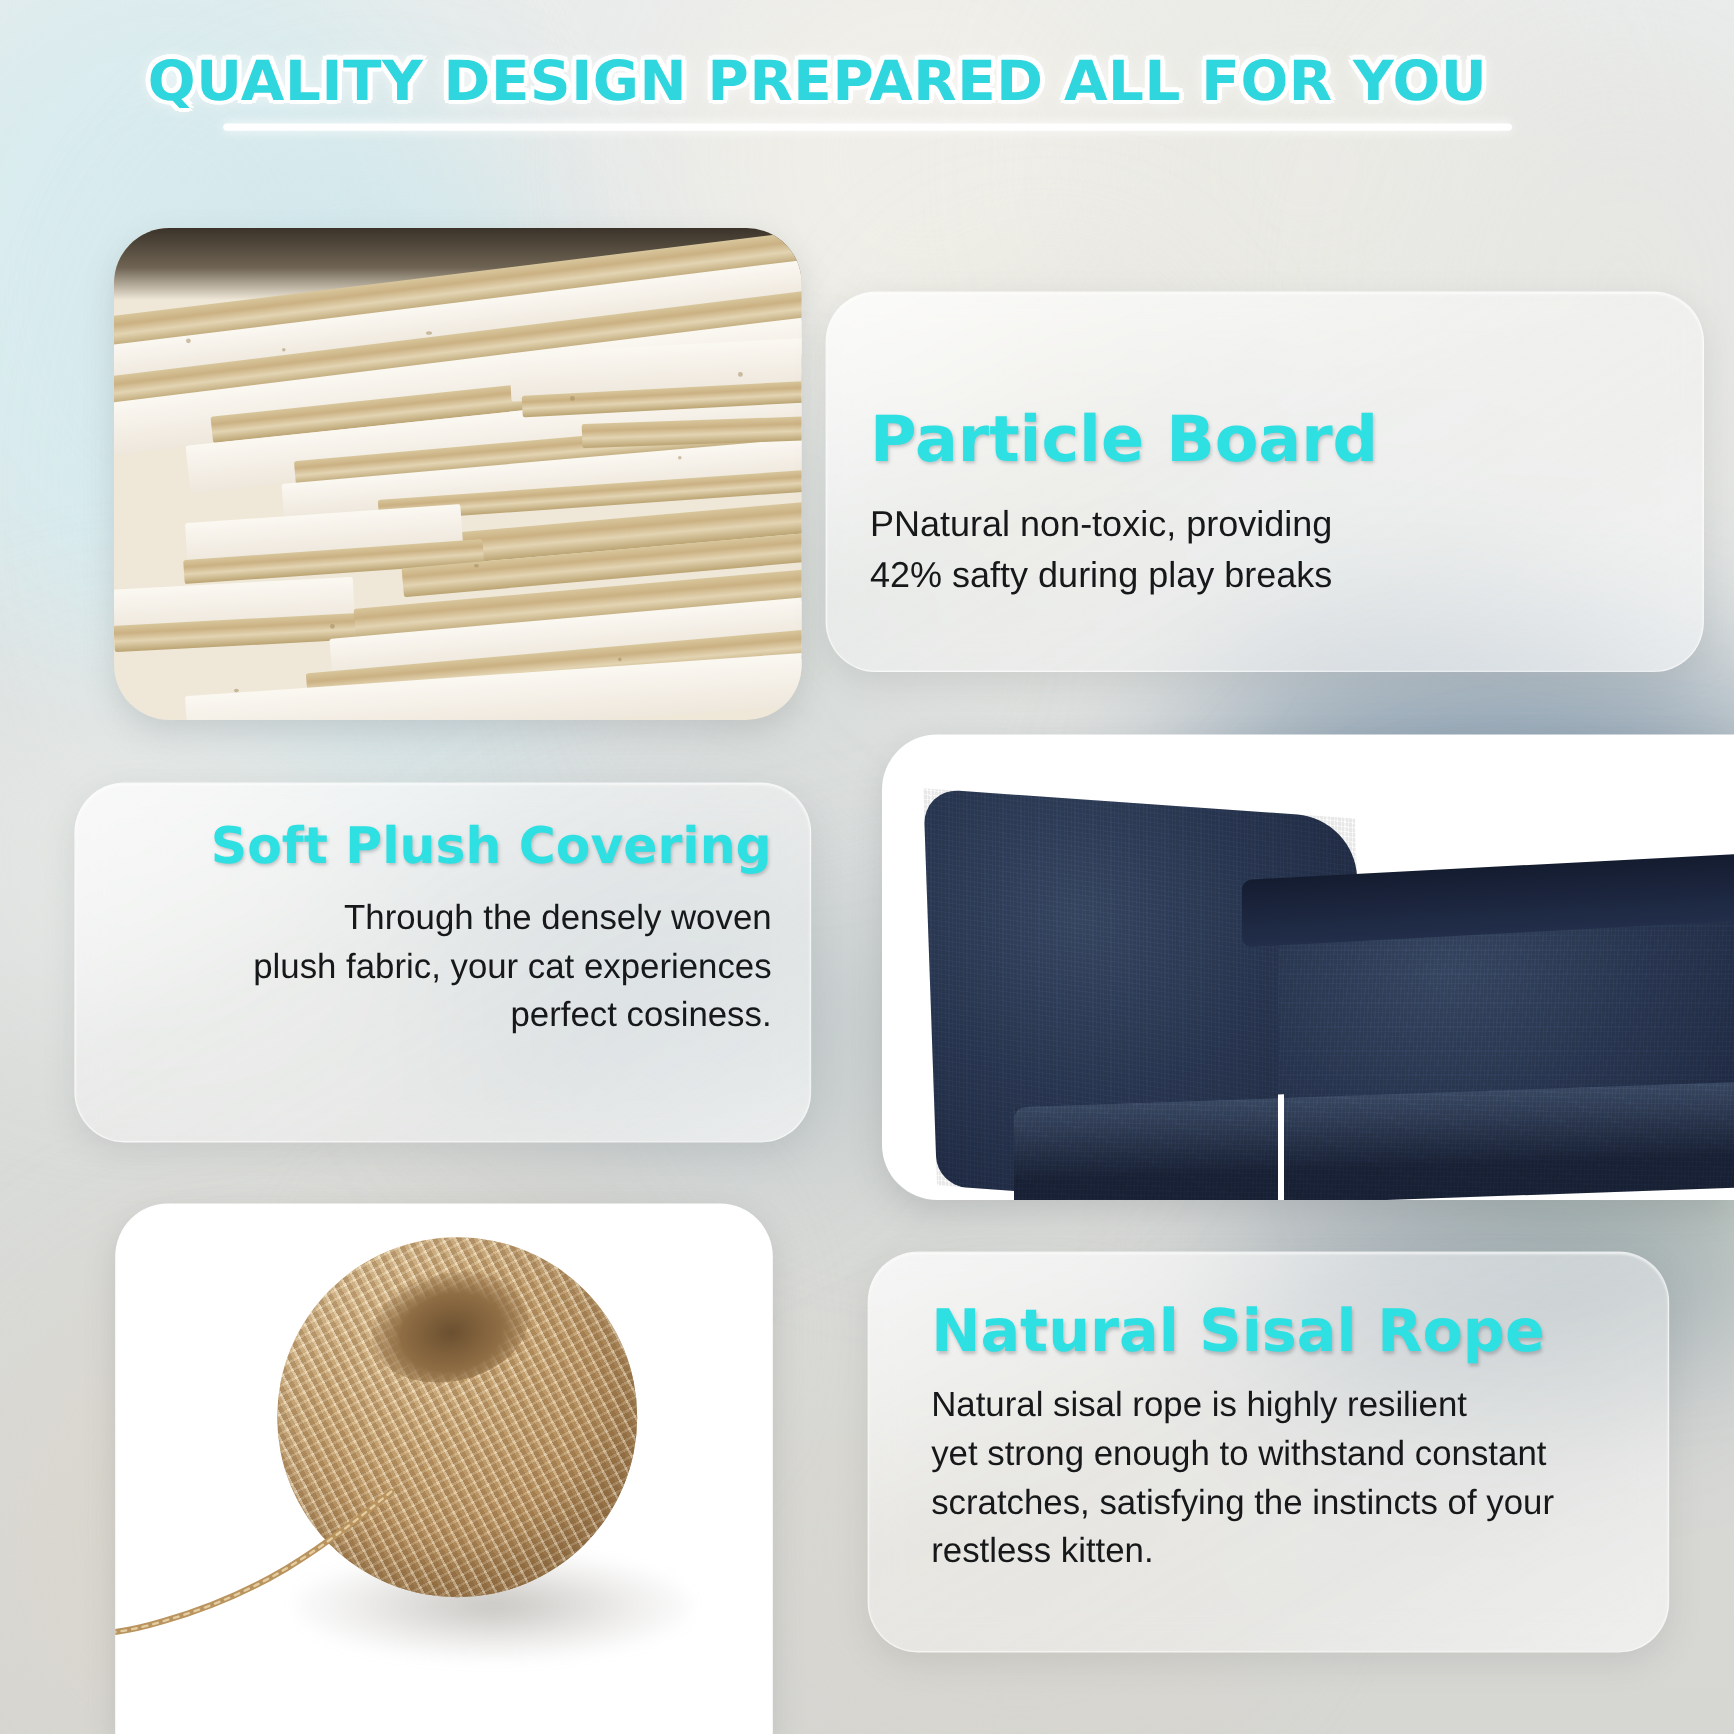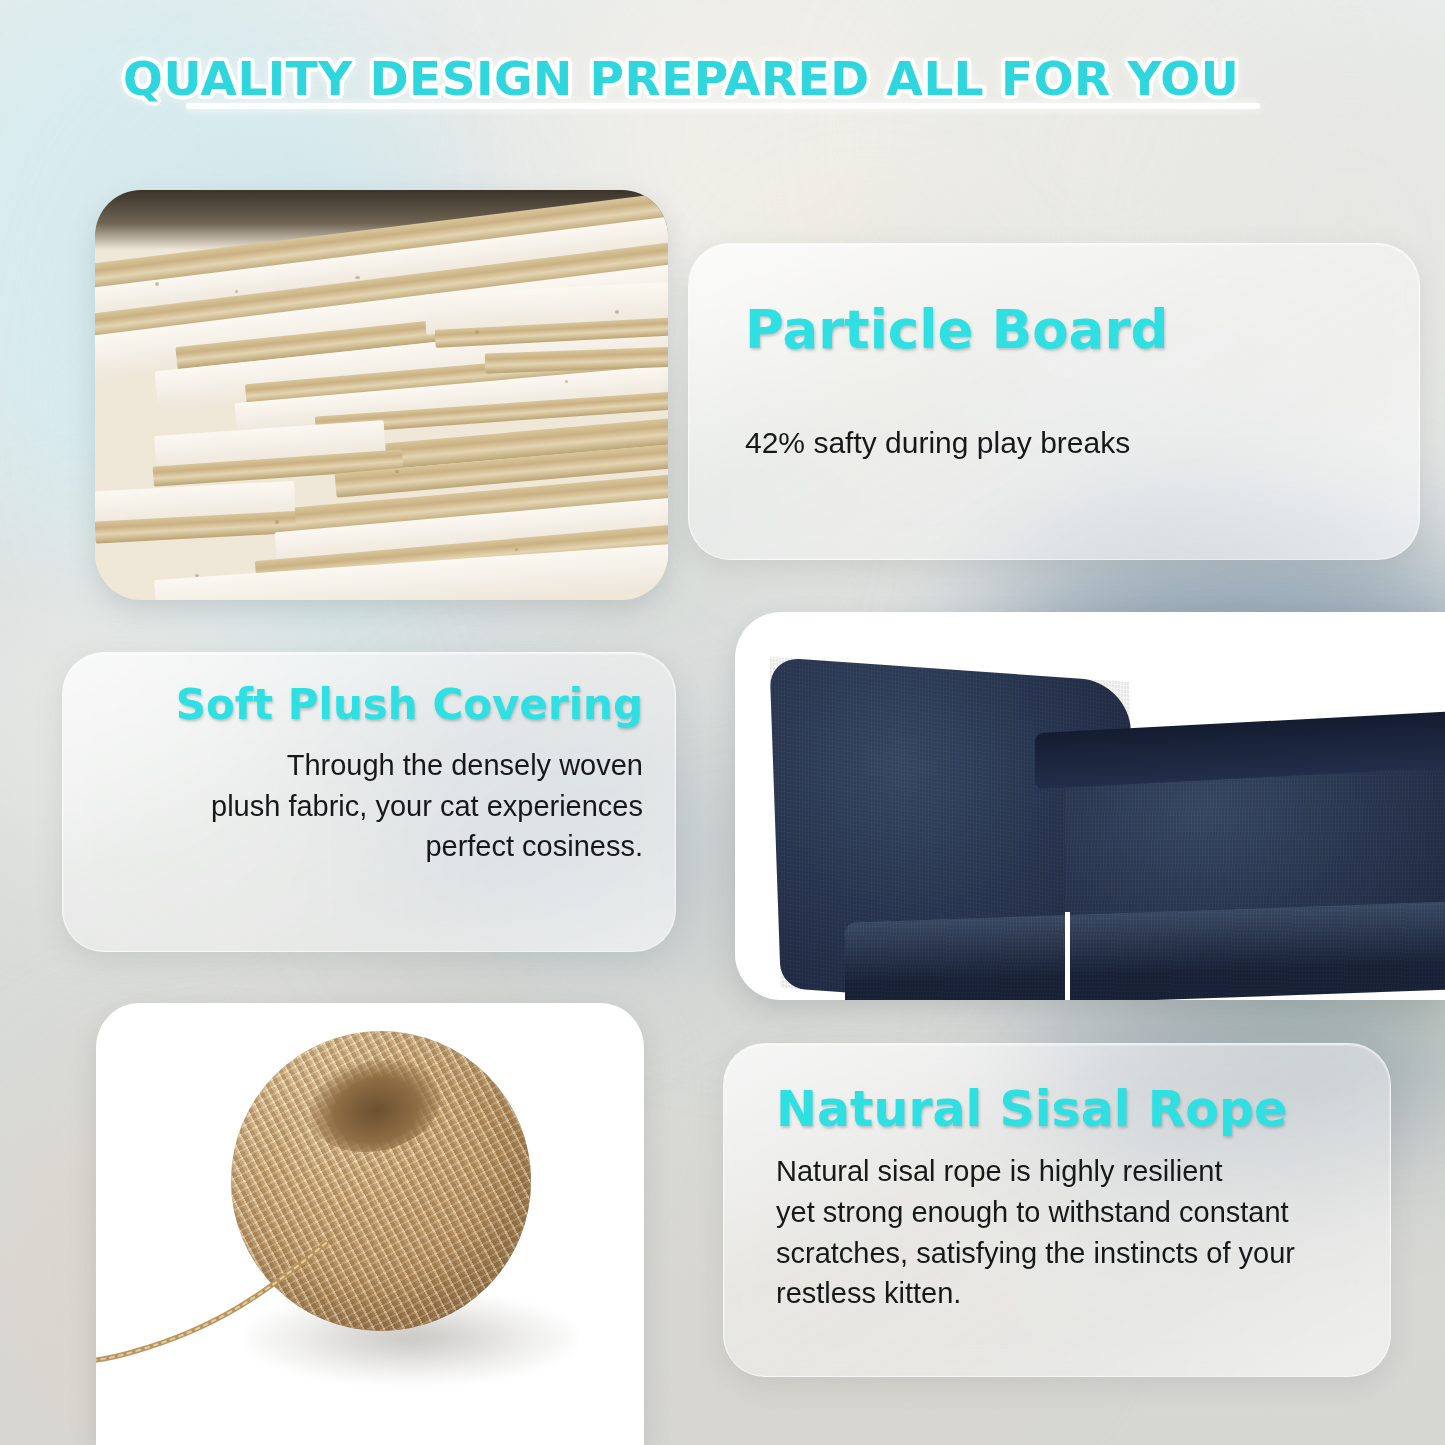--- a/index.html
+++ b/index.html
@@ -35,21 +35,21 @@
   .b11 { left: -60px; top: 560px; width: 360px; height: 300px; background: #e6e9e6; opacity: .8; }
   .b12 { left: 0px; top: 1060px; width: 420px; height: 420px; background: #dcd6cb; opacity: .7; }
   .b13 { left: 380px; top: 700px; width: 320px; height: 280px; background: #9fb4c4; opacity: .35; }
   .b14 { left: 760px; top: 240px; width: 220px; height: 320px; background: #e2dfd4; opacity: .55; }
   .b15 { left: 560px; top: 380px; width: 200px; height: 260px; background: #cfd6cf; opacity: .5; }
   .b16 { left: 300px; top: 980px; width: 300px; height: 260px; background: #cfc8bc; opacity: .45; }
   .b17 { left: 640px; top: 1140px; width: 420px; height: 300px; background: #d9d4c9; opacity: .45; }
 
   
   .title-wrap {
-    position: absolute; left: 0; top: 52px; width: 1363px;
+    position: absolute; left: 0; top: 40px; width: 1363px;
     text-align: center;
   }
   .title {
     display: inline-block;
     font-family: "DejaVu Sans", sans-serif;
     font-weight: bold;
     font-size: 46px;
     letter-spacing: 0.5px;
     color: #2fd6dd;
     transform: scaleX(1.02);
@@ -105,21 +105,21 @@
     margin: 0;
   }
   .card-body {
     font-family: "Liberation Sans", sans-serif;
     color: #16181a;
     margin: 0;
   }
 
   
   #card-particle { left: 688px; top: 243px; width: 732px; height: 317px; }
-  #card-particle .card-inner { padding: 58px 0 0 56px; }
+  #card-particle .card-inner { padding: 58px 0 0 36px; margin-top: 37px; }
   #card-particle .card-title { font-size: 53px; }
   #card-particle .card-body { font-size: 30px; line-height: 1.42; margin-top: 22px; }
 
   
   #card-plush { left: 62px; top: 652px; width: 614px; height: 300px; }
   #card-plush .card-inner { padding: 30px 32px 0 30px; text-align: right; }
   #card-plush .card-title { font-size: 42px; }
   #card-plush .card-body { font-size: 29px; line-height: 1.40; margin-top: 18px; }
 
   
@@ -307,21 +307,21 @@
     <svg class="rope-tail" style="left:0; top:230px; width:300px; height:150px;" viewBox="0 0 300 150">
       <path d="M230 10 C 170 60, 120 95, 40 118 C 20 124, 8 126, 0 127" fill="none" stroke="#b9945f" stroke-width="5" stroke-linecap="round"></path>
       <path d="M230 10 C 170 60, 120 95, 40 118 C 20 124, 8 126, 0 127" fill="none" stroke="#e4cda1" stroke-width="2" stroke-linecap="round" stroke-dasharray="4 5"></path>
     </svg>
   </div>
 
   <div class="glass" id="card-particle">
     <div class="card-inner">
       <h2 class="card-title">Particle Board</h2>
       <p class="card-body">
-        <br>
+        <span>PNatural non-toxic, providing</span><br>
         <span>42% safty during play breaks</span>
       </p>
     </div>
   </div>
 
   <div class="glass" id="card-sisal">
     <div class="card-inner">
       <h2 class="card-title">Natural Sisal Rope</h2>
       <p class="card-body">
         <span>Natural sisal rope is highly resilient</span><br>

